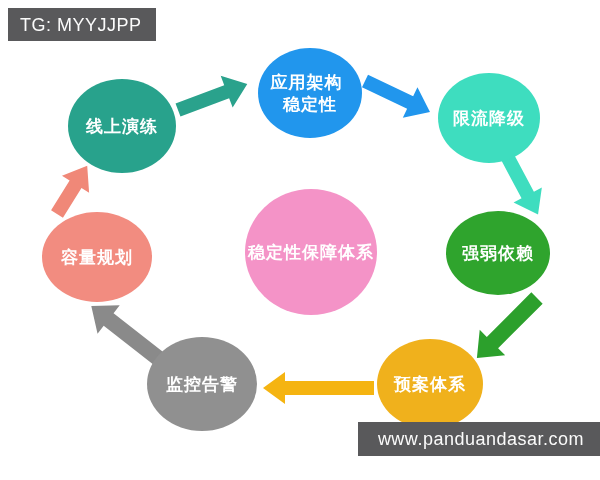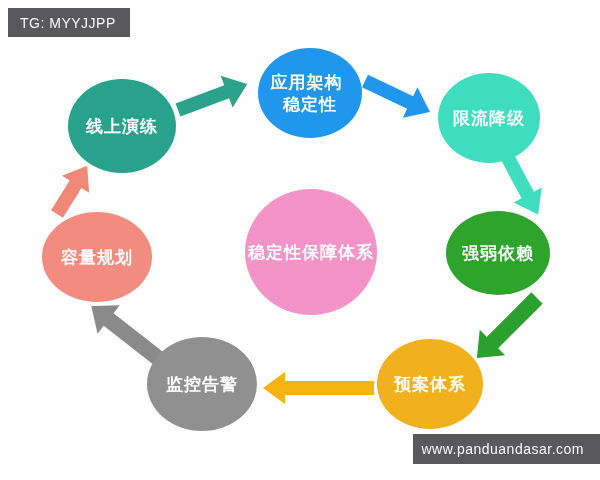--- a/index.html
+++ b/index.html
@@ -12,34 +12,34 @@
     position: relative;
     width: 600px;
     height: 480px;
     background: #ffffff;
     overflow: hidden;
   }
   .badge {
     position: absolute;
     background: #59595b;
     color: #fbfbfb;
-    font-size: 14px;
+    font-size: 18px;
     line-height: 1;
     letter-spacing: 0.5px;
     white-space: nowrap;
   }
   .badge-tl {
     left: 8px;
     top: 8px;
     padding: 8px 14px 7px 12px;
   }
   .badge-br {
     right: 0;
-    bottom: 16px;
-    padding: 8px 16px 8px 8px;
+    bottom: 24px;
+    padding: 8px 16px 8px 20px;
   }
   svg { display: block; }
   .node-label {
     fill: #ffffff;
     font-size: 17px;
     font-weight: bold;
     text-anchor: middle;
     letter-spacing: 1px;
     font-family: "DejaVu Sans", "Liberation Sans", sans-serif;
   }

